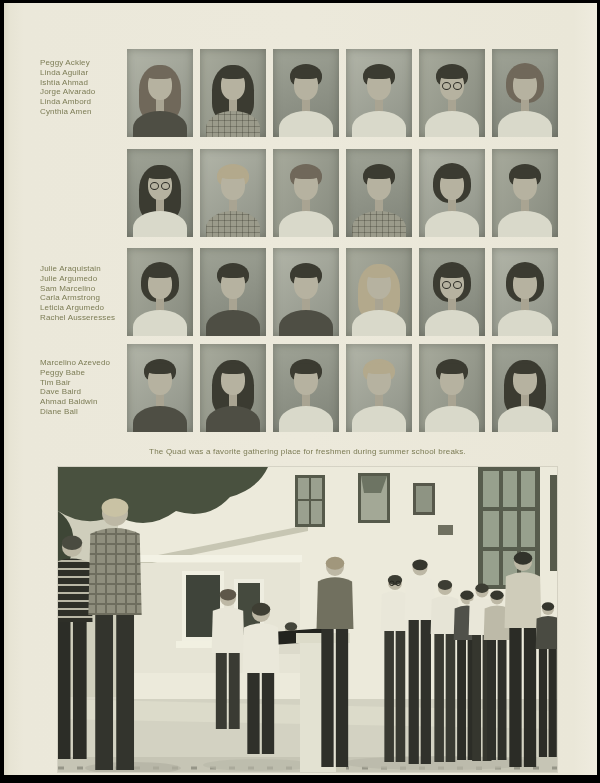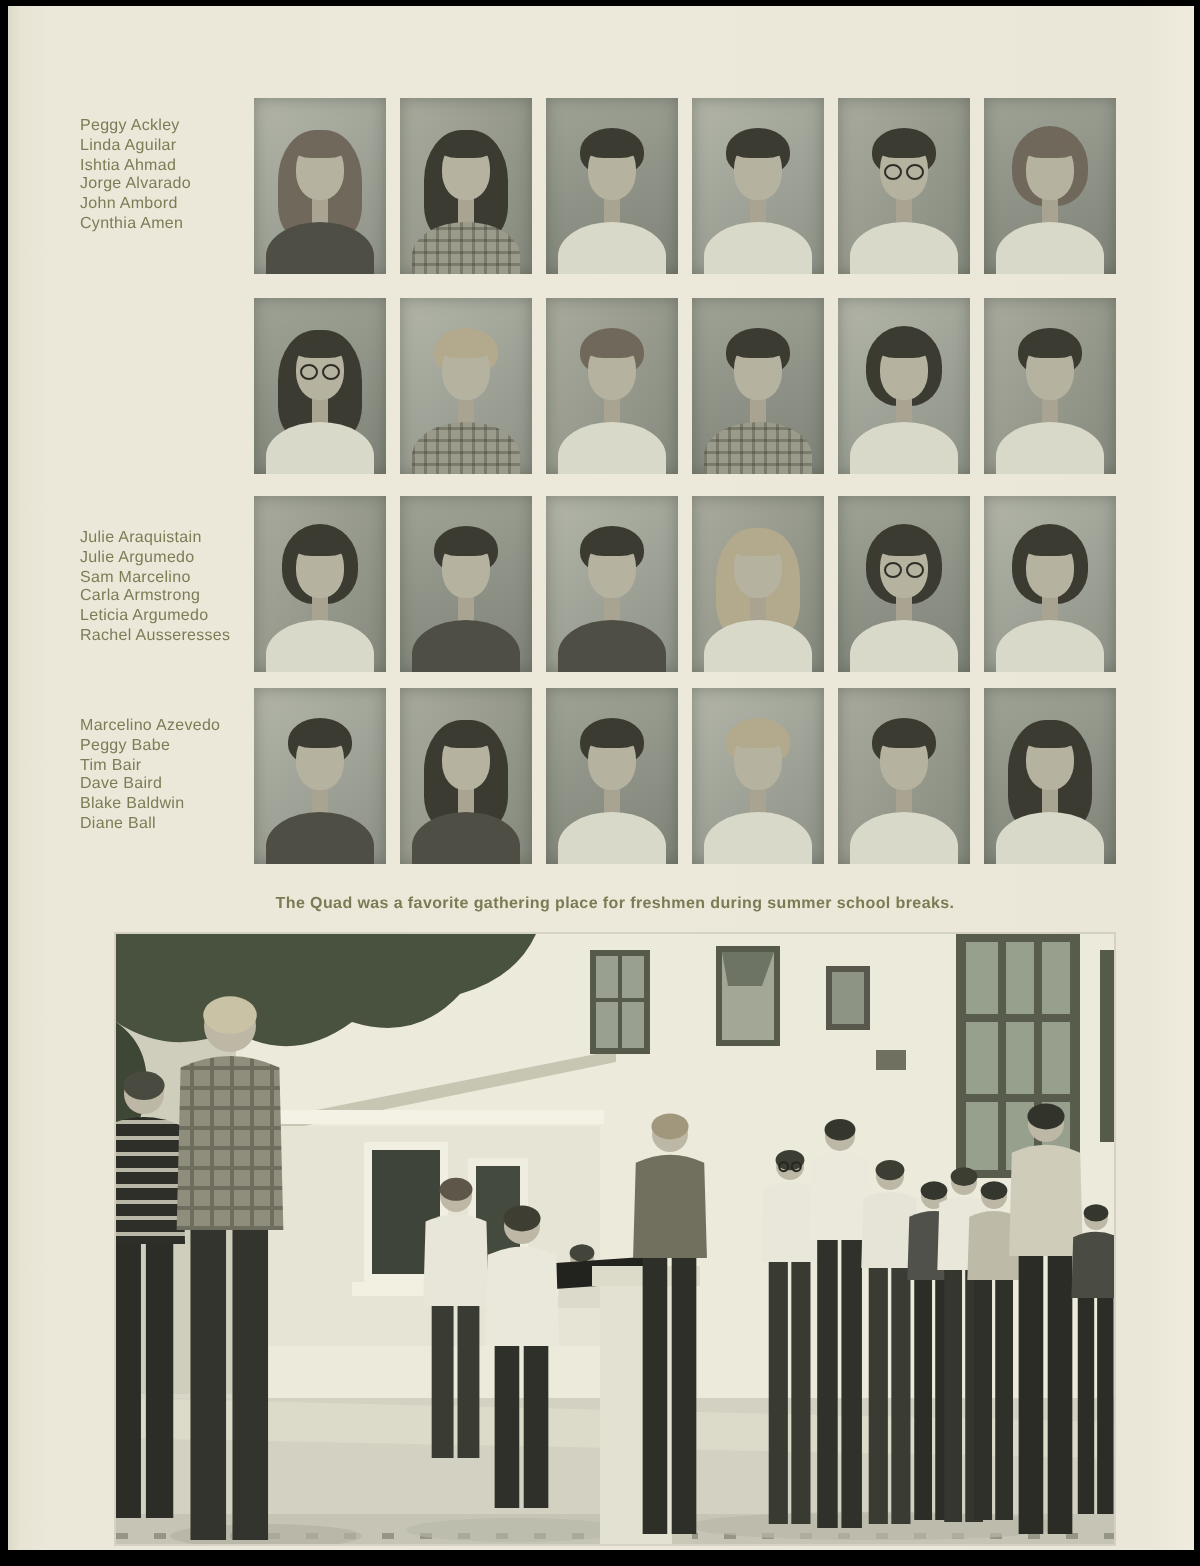--- a/index.html
+++ b/index.html
@@ -40,41 +40,41 @@
     background-image:repeating-linear-gradient(0deg,rgba(40,40,30,.28) 0 1.5px,transparent 1.5px 6px),
                      repeating-linear-gradient(90deg,rgba(40,40,30,.28) 0 1.5px,transparent 1.5px 6px);
   }
   .p-head{position:absolute;z-index:3;left:50%;top:21px;margin-left:-12px;width:24px;height:30px;border-radius:48% 48% 46% 46%;background:#b6b2a0}
   .p-fringe{position:absolute;z-index:4;left:50%;top:19px;margin-left:-13px;width:26px;height:11px;border-radius:50% 50% 34% 34%}
   .p-glasses{position:absolute;z-index:5;left:50%;top:33px;margin-left:-11px;width:22px;display:flex;gap:2px;justify-content:center}
   .p-glasses .lens{width:9px;height:8px;border:1px solid #2e2e27;border-radius:50%;box-sizing:border-box}
   
   .caption{
     position:absolute;left:54px;top:444px;width:499px;text-align:center;
-    font-size:8px;letter-spacing:.2px;color:#7b7b54;font-weight:bold;
+    font-size:8px;letter-spacing:.2px;color:#7b7b54;
   }
   .quad-photo{
     position:absolute;left:54px;top:464px;width:499px;height:305px;overflow:hidden;
     box-shadow:0 0 0 1px rgba(90,90,75,.15);
   }
   .quad-photo svg{display:block}
 </style>
 </head>
 <body>
 
 <div class="page">
 
   <div id="rows">
       <div class="row-group" style="top: 46px;">
         <div class="names" style="top: 9px;">
           <div class="name-line">Peggy Ackley</div>
           <div class="name-line">Linda Aguilar</div>
           <div class="name-line">Ishtia Ahmad</div>
           <div class="name-line">Jorge Alvarado</div>
-          <div class="name-line">John Ambord</div>
+          <div class="name-line">Linda Ambord</div>
           <div class="name-line">Cynthia Amen</div>
         </div>
         <div class="photos">
           <div class="portrait pb0">
             <div class="p-hair long" style="background: rgb(112, 104, 90);"></div>
             <div class="p-neck"></div>
             <div class="p-body t-dark"></div>
             <div class="p-head"></div>
             <div class="p-fringe" style="background: rgb(112, 104, 90);"></div>
           </div>
@@ -226,21 +226,21 @@
             <div class="p-fringe" style="background: rgb(59, 59, 49);"></div>
           </div>
         </div>
       </div>
       <div class="row-group" style="top: 341px;">
         <div class="names" style="top: 14px;">
           <div class="name-line">Marcelino Azevedo</div>
           <div class="name-line">Peggy Babe</div>
           <div class="name-line">Tim Bair</div>
           <div class="name-line">Dave Baird</div>
-          <div class="name-line">Blake Baldwin</div>
+          <div class="name-line">Ahmad Baldwin</div>
           <div class="name-line">Diane Ball</div>
         </div>
         <div class="photos">
           <div class="portrait pb0">
             <div class="p-hair short" style="background: rgb(59, 59, 49);"></div>
             <div class="p-neck"></div>
             <div class="p-body t-dark"></div>
             <div class="p-head"></div>
             <div class="p-fringe" style="background: rgb(59, 59, 49);"></div>
           </div>

